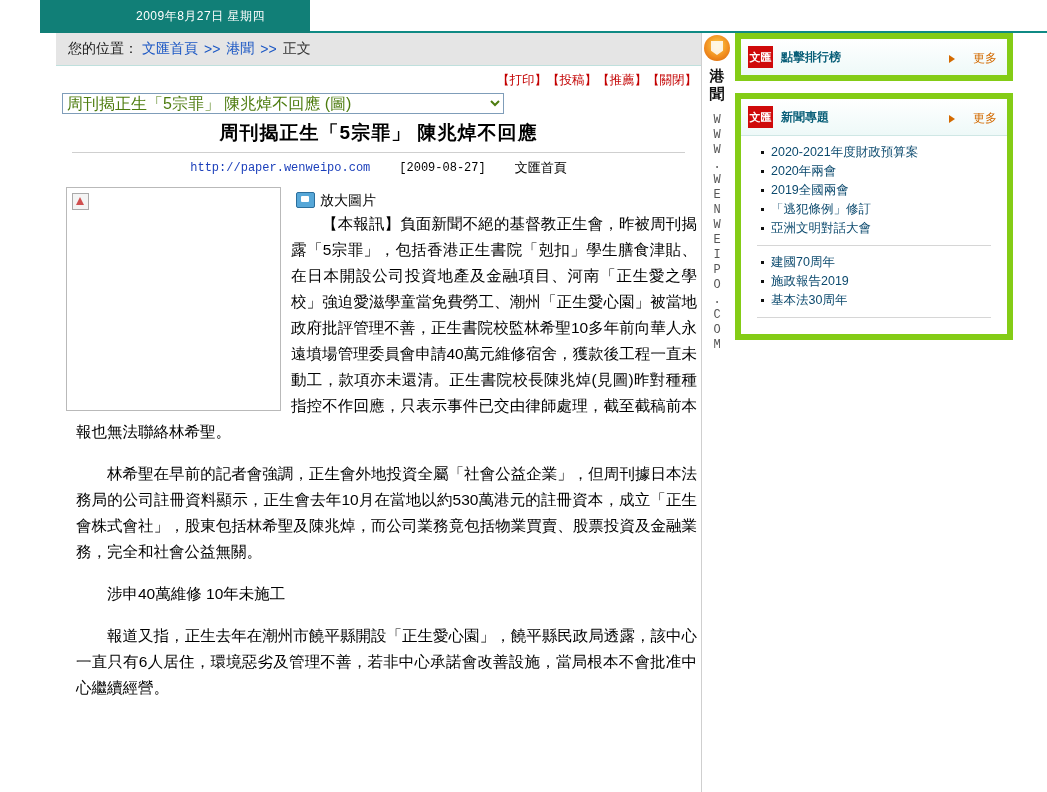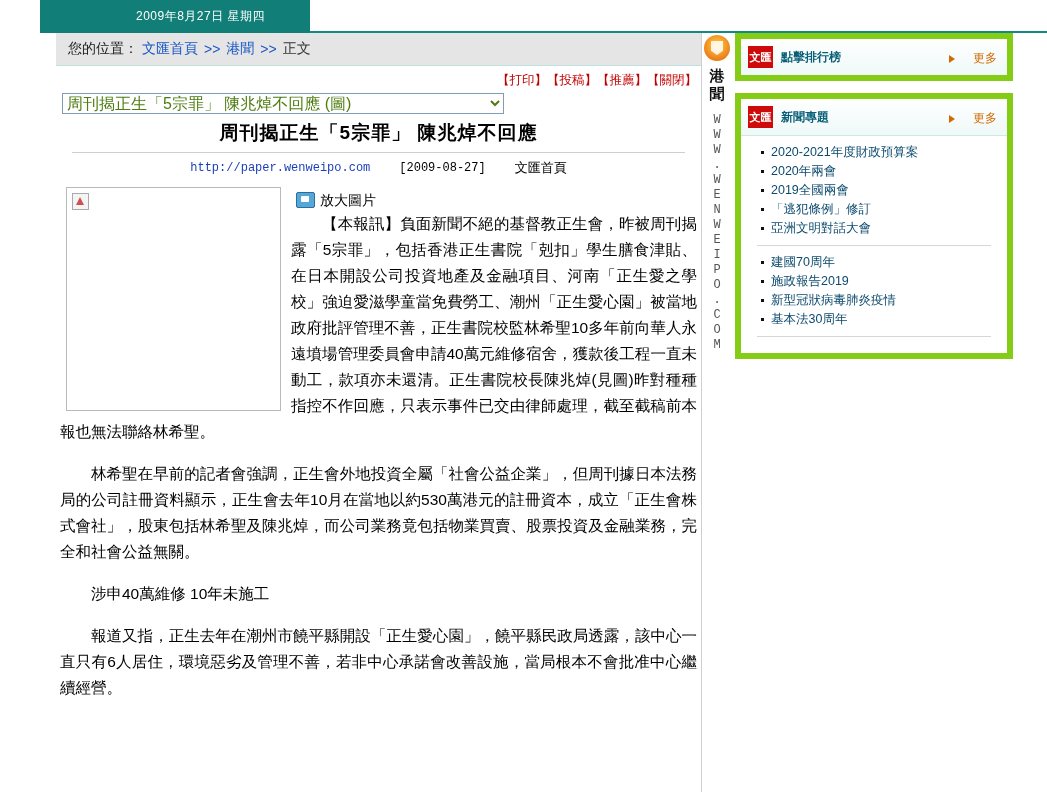--- a/index.html
+++ b/index.html
@@ -191,21 +191,21 @@
   }
   #enlarge-icon:after {
     content: "";
     position: absolute;
     left: 4px; top: 3px;
     width: 8px; height: 6px;
     background: #ffffff;
     border-radius: 1px;
   }
   #body-area p {
-    margin: 0 0 16px 0;
+    margin: 0 0 16px 16px;
     text-indent: 2em;
   }
   #body-area p.first { margin-top: 28px; }
   #main-rule-v {
     position: absolute;
     left: 701px;
     top: 33px;
     width: 1px;
     height: 759px;
     background: #cfcfcf;
@@ -444,21 +444,20 @@
         <li><a href="#">2019全國兩會</a></li>
         <li><a href="#">「逃犯條例」修訂</a></li>
         <li><a href="#">亞洲文明對話大會</a></li>
       </ul>
 
       <hr class="group-sep">
 
       <ul class="link-list">
         <li><a href="#">建國70周年</a></li>
         <li><a href="#">施政報告2019</a></li>
-        <li><a href="#">新型冠狀病毒肺炎疫情</a></li>
         <li><a href="#">基本法30周年</a></li>
       </ul>
 
       <hr class="group-sep">
 
 
     </div>
   </div>
 </div>
 

